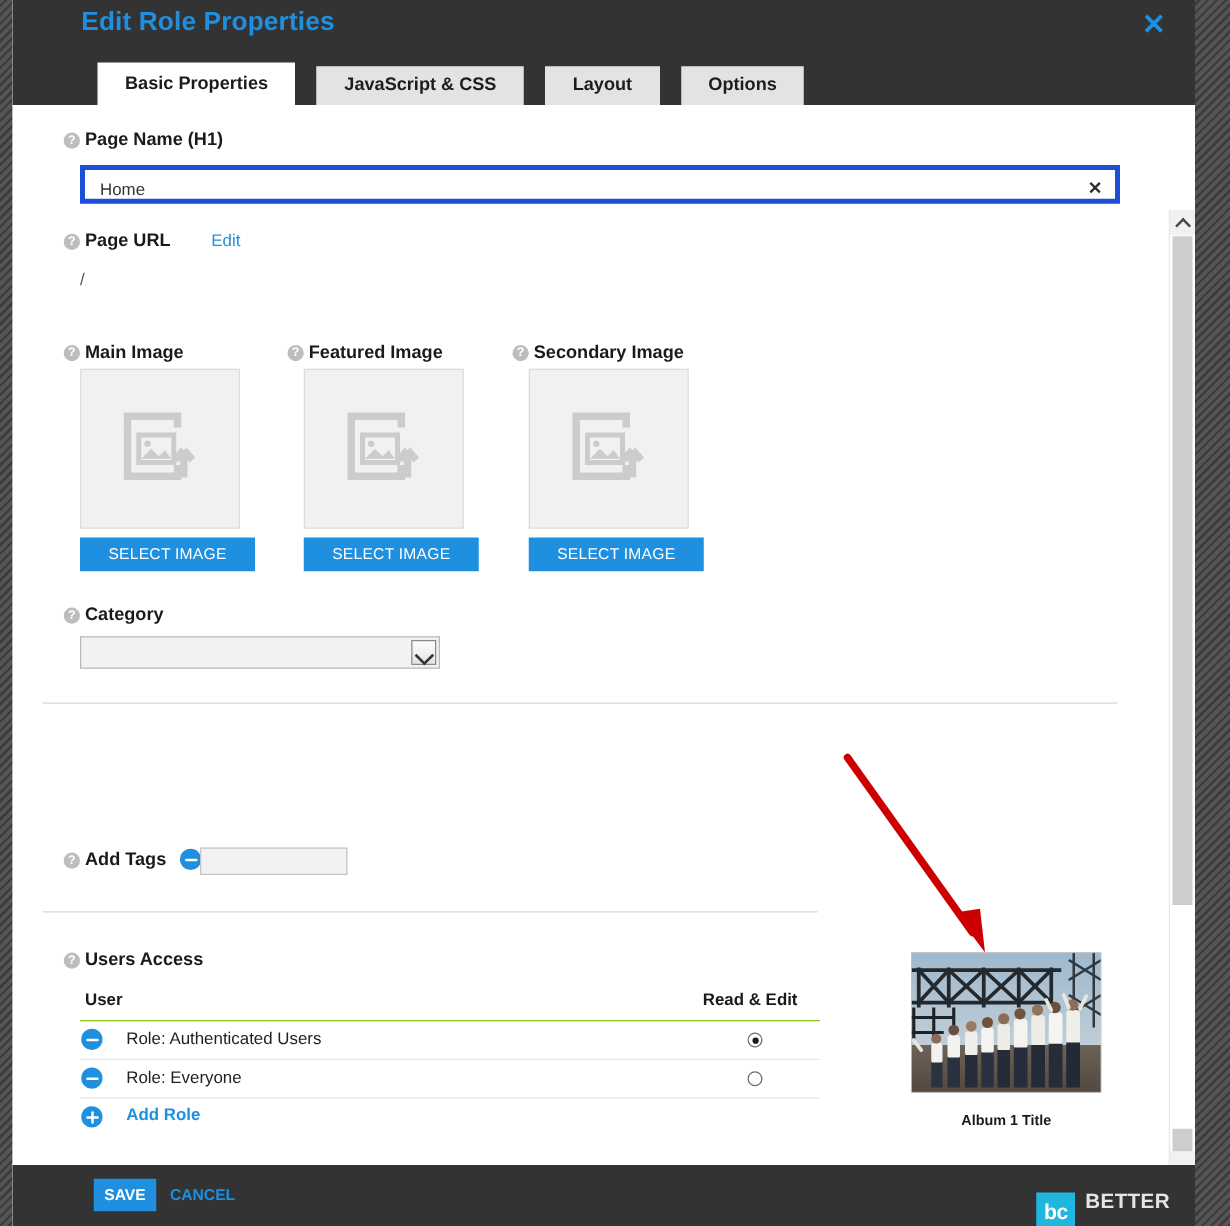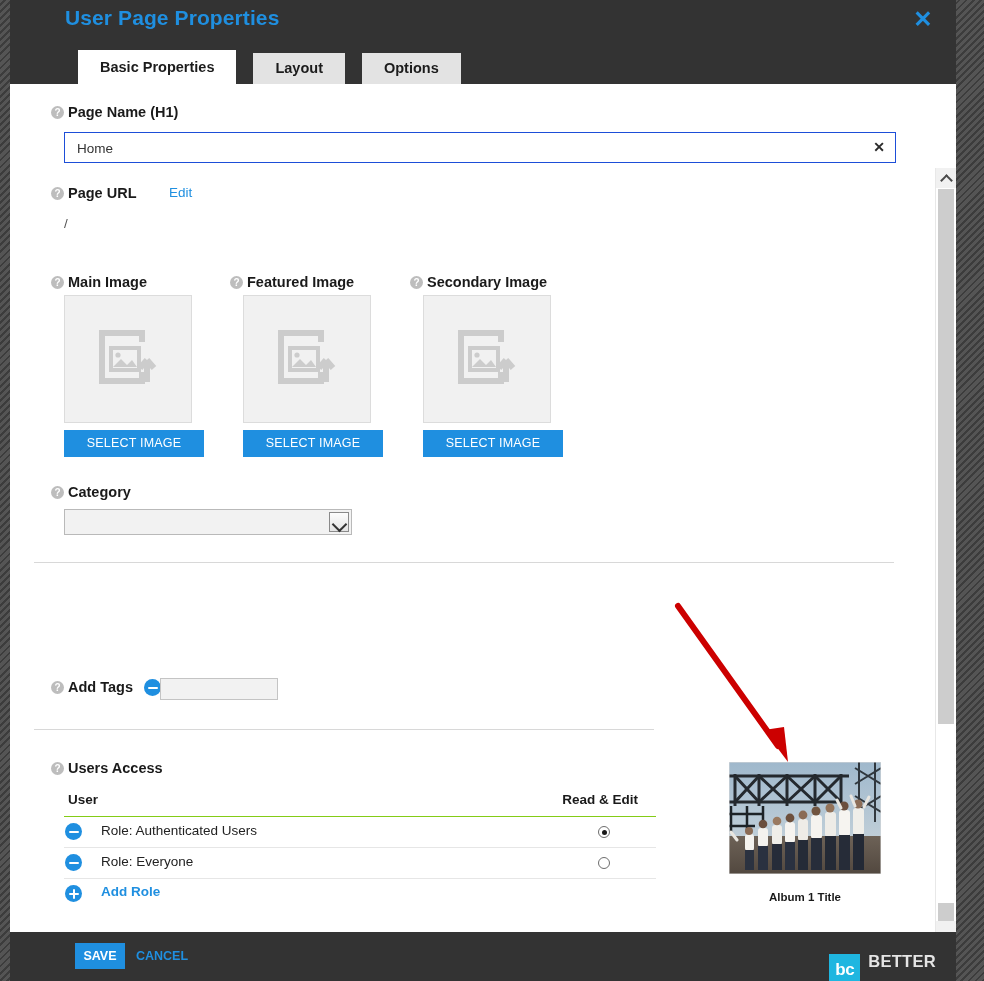--- a/index.html
+++ b/index.html
@@ -135,21 +135,21 @@
   }
 
   
   .row-pagename { position: absolute; left: 41px; top: 20px; }
   .txt-input-wrap {
     position: absolute;
     left: 54px;
     top: 48px;
     width: 832px;
     height: 31px;
-    border: 1px solid #1d4ed8;
+    border: 4px solid #1d4ed8;
     background: #ffffff;
     box-sizing: border-box;
   }
   .txt-input {
     position: absolute;
     left: 10px; top: 0;
     width: 780px; height: 29px;
     border: 0; outline: 0;
     font-size: 13.5px;
     color: #333;
@@ -483,25 +483,26 @@
   }
 </style>
 </head>
 <body>
 
 <div class="backdrop"></div>
 
 <div class="modal">
 
   <div class="modal-header">
-    <div class="modal-title">User Page Properties</div>
+    <div class="modal-title">Edit Role Properties</div>
     <div class="close-btn">✕</div>
 
     <div class="tabs">
       <div class="tab active">Basic Properties</div>
+      <div class="tab">JavaScript &amp; CSS</div>
       <div class="tab">Layout</div>
       <div class="tab">Options</div>
     </div>
   </div>
 
   <div class="modal-body">
     <div class="form-area">
 
       <div class="row-pagename field-label">
         <span class="help-icon">?</span><span>Page Name (H1)</span>

